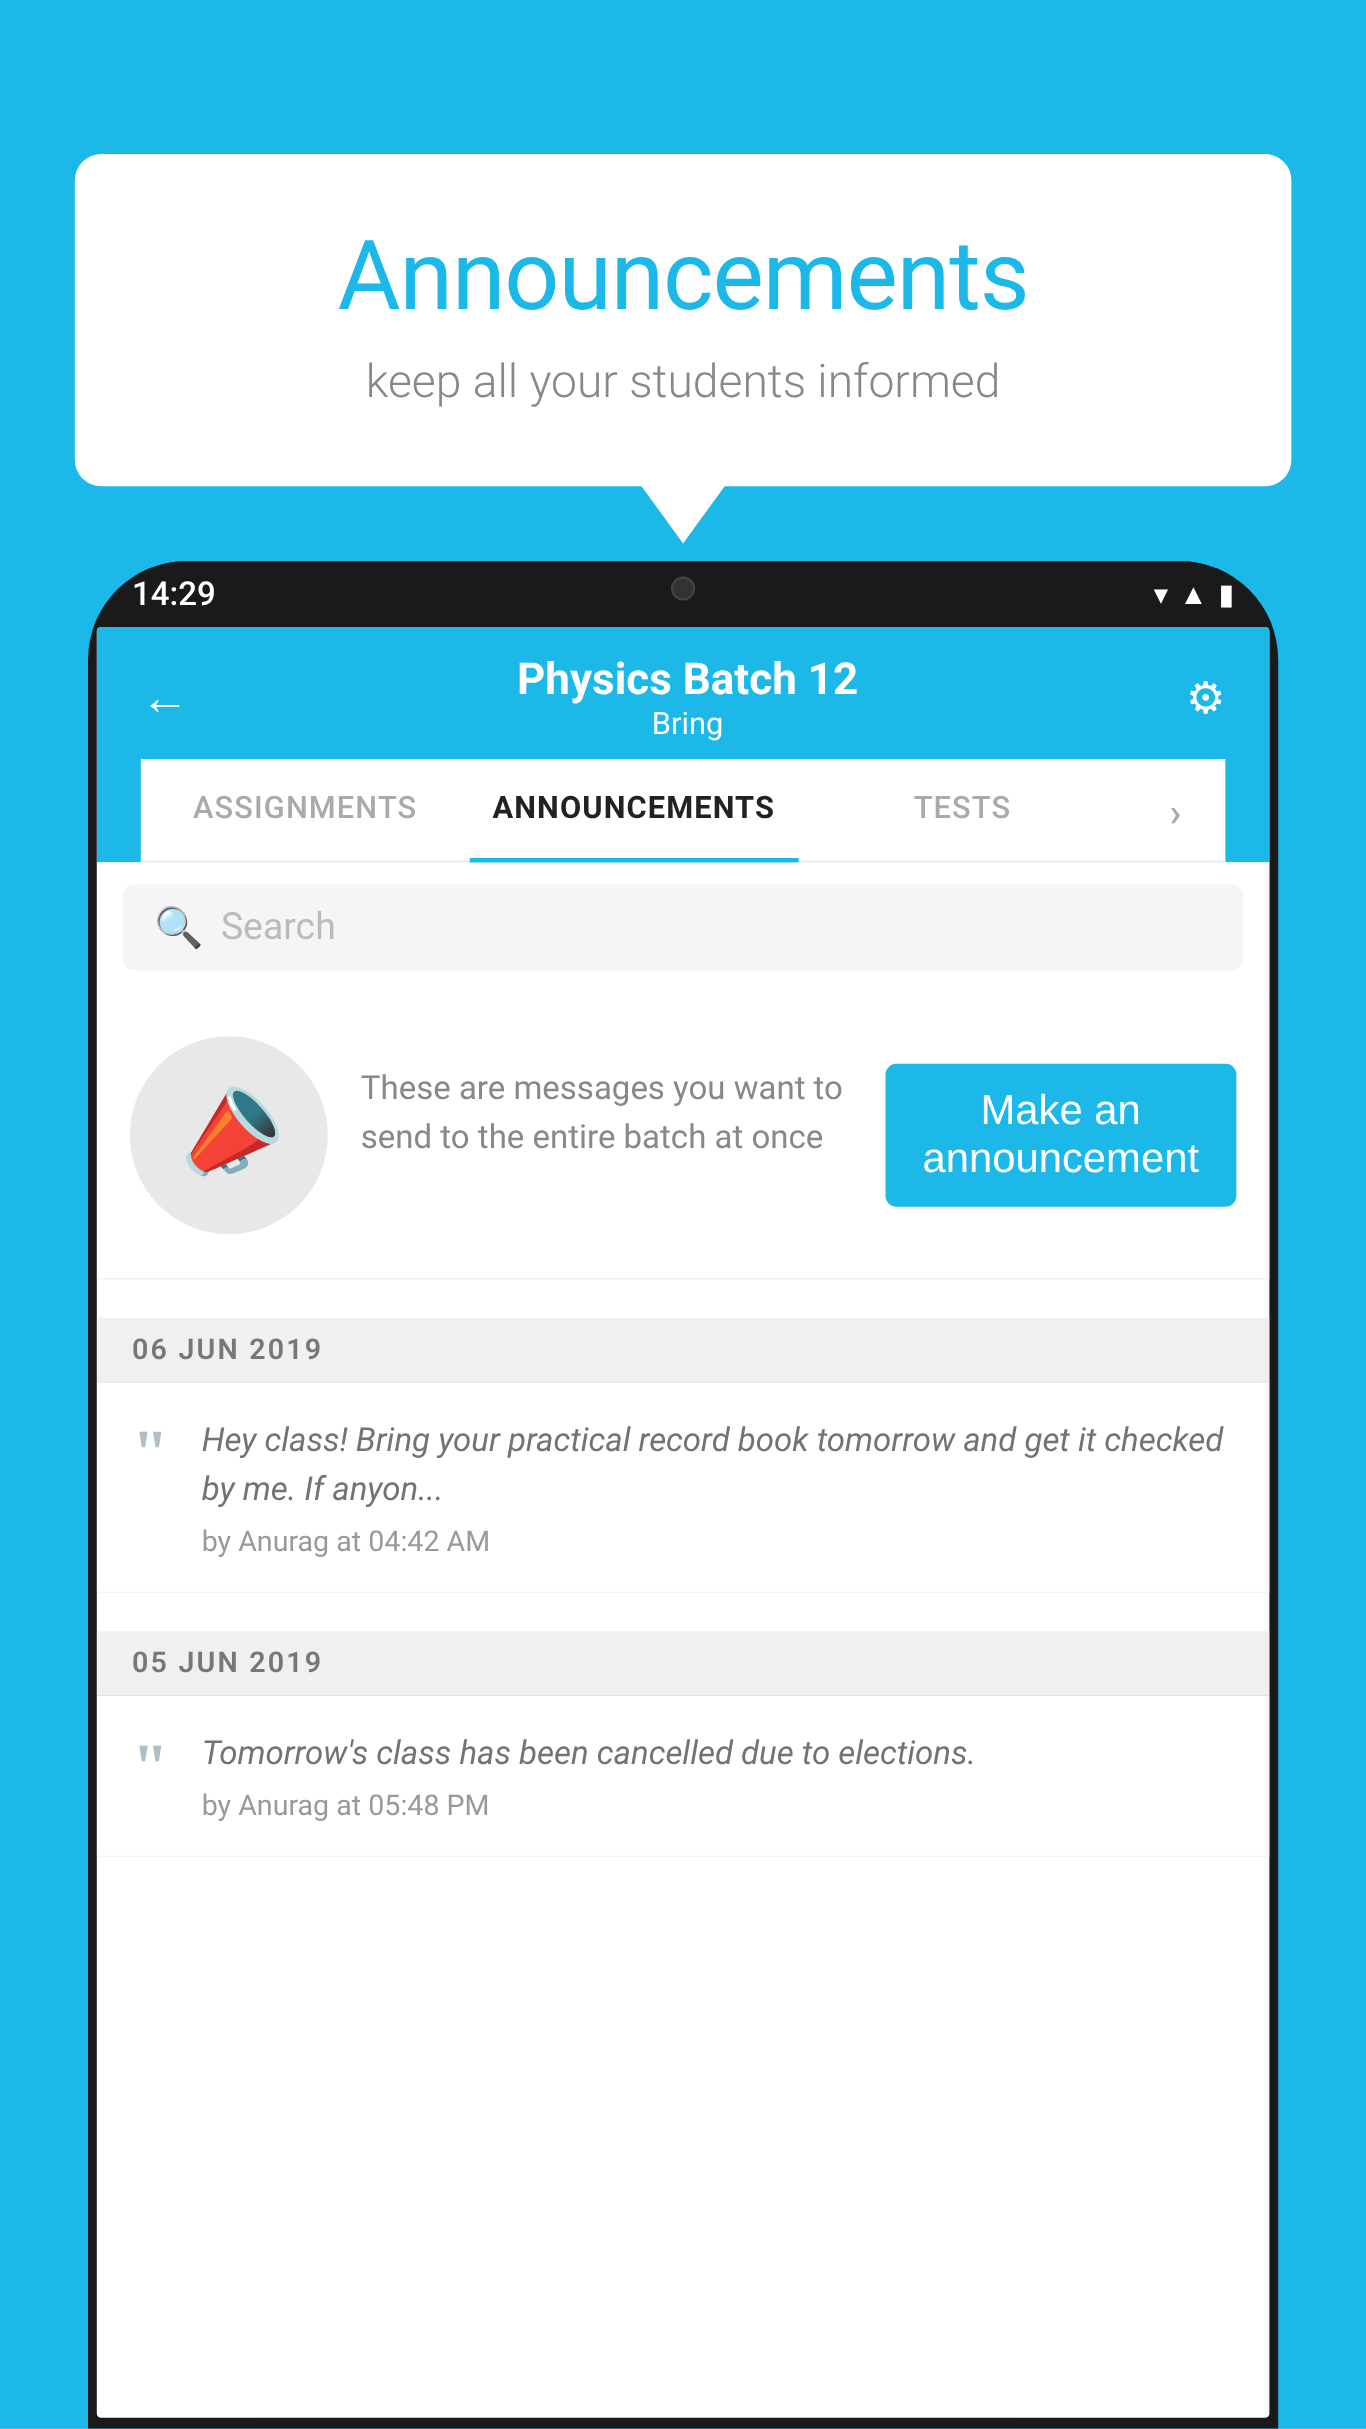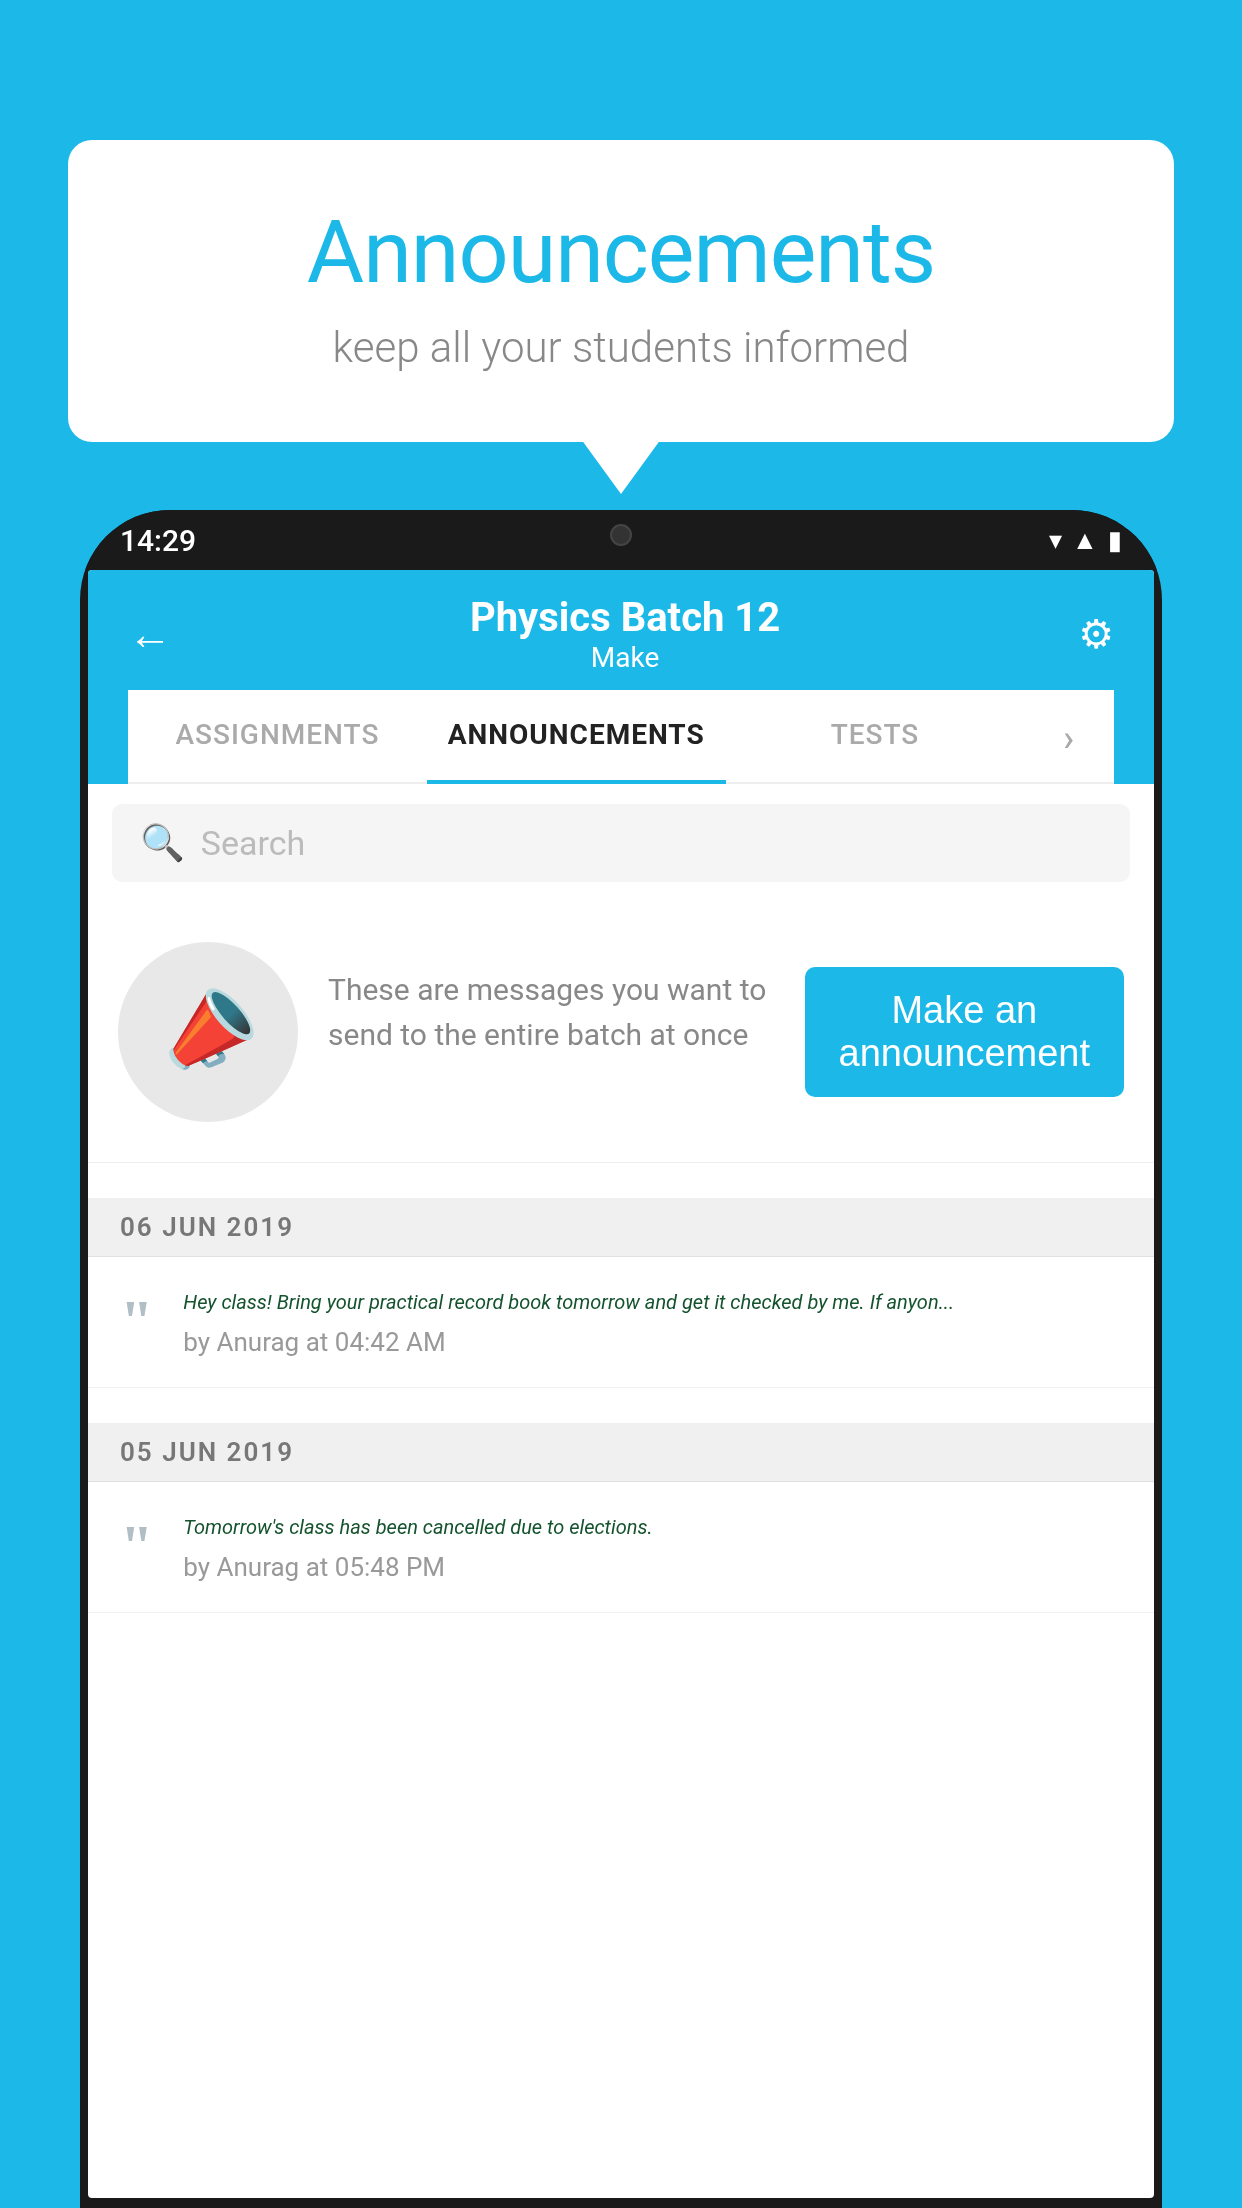--- a/index.html
+++ b/index.html
@@ -315,22 +315,22 @@
       line-height: 1;
       margin-top: 4px;
       font-family: Georgia, serif;
     }
 
     .announcement-content {
       flex: 1;
     }
 
     .announcement-text {
-      color: #14532d;
-      font-size: 20px;
+      color: #737373;
+      font-size: 30px;
       font-style: italic;
       line-height: 1.5;
       margin-bottom: 10px;
     }
 
     .announcement-meta {
       color: #999;
       font-size: 26px;
     }
   </style>
@@ -358,21 +358,21 @@
     </div>
   </div>
 
   <div class="phone-screen">
 
     <div class="app-header">
       <div class="app-header-top">
         <span class="back-btn">←</span>
         <div class="header-title-block">
           <div class="batch-name">Physics Batch 12</div>
-          <div class="owner-label">Make</div>
+          <div class="owner-label">Bring</div>
         </div>
         <span class="settings-btn">⚙</span>
       </div>
 
       <div class="tabs">
         <div class="tab">
           <span>ASSIGNMENTS</span>
         </div>
         <div class="tab active">
           <span>ANNOUNCEMENTS</span>

